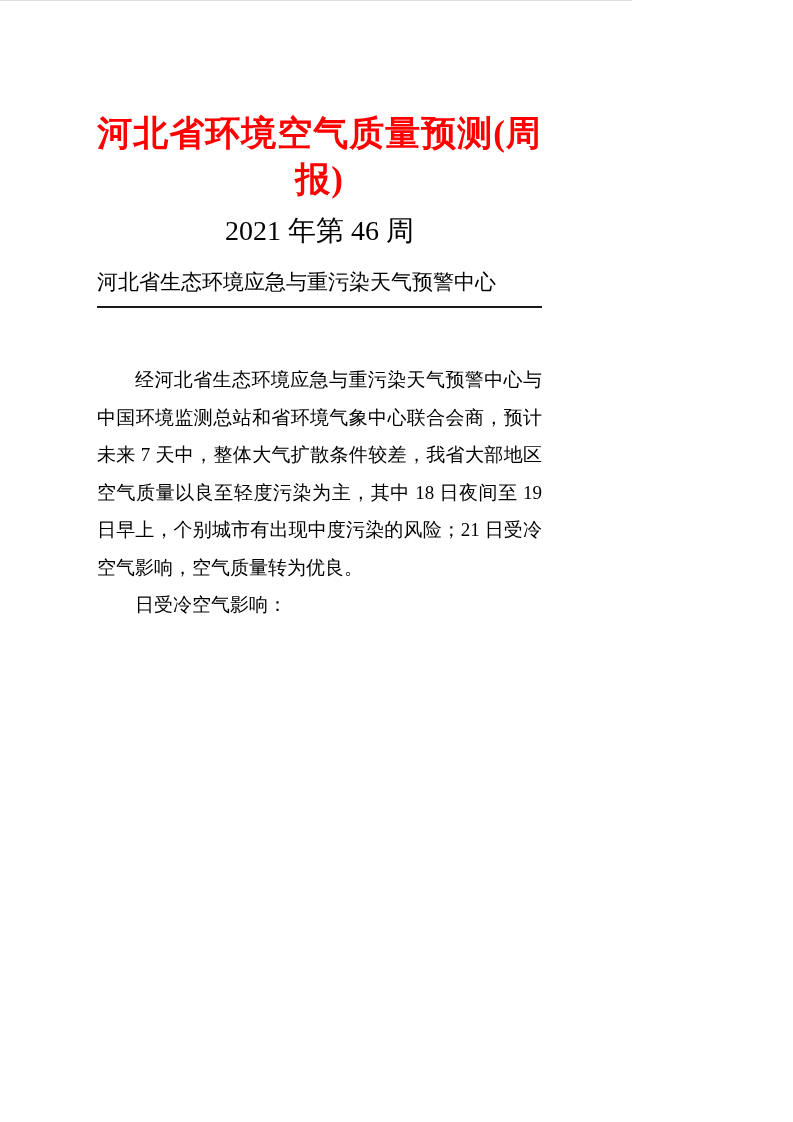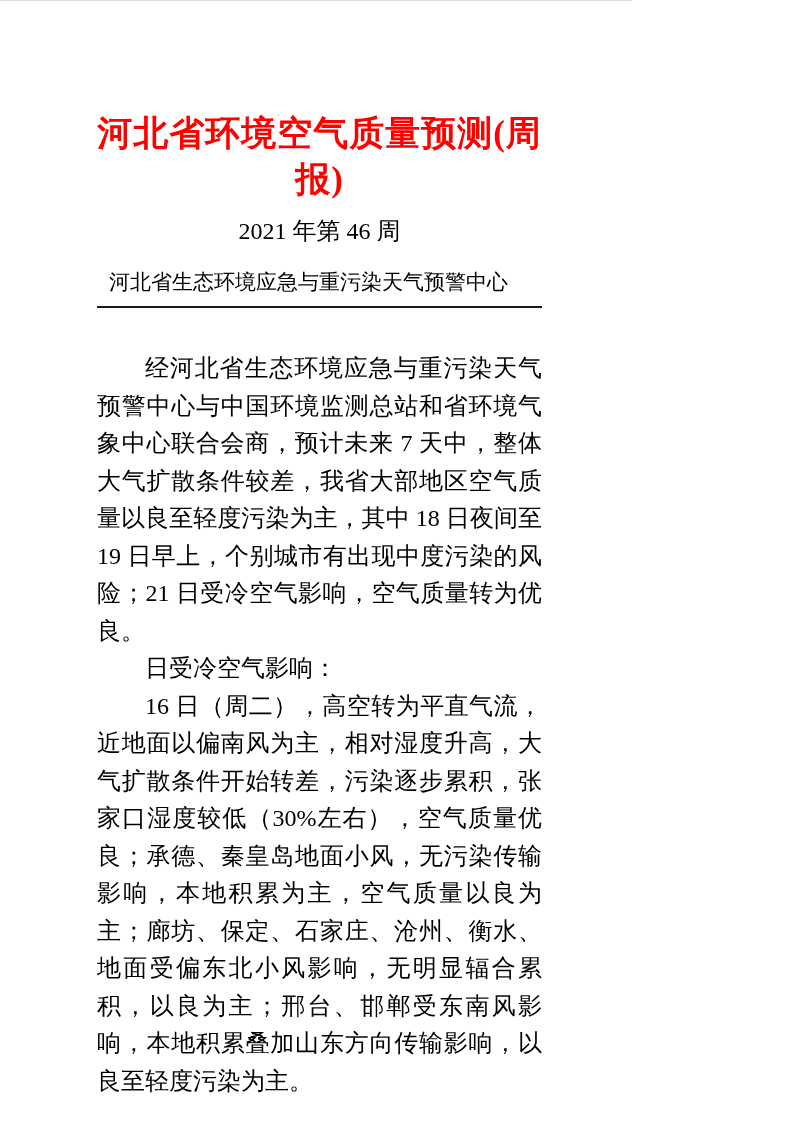--- a/index.html
+++ b/index.html
@@ -23,41 +23,40 @@
     margin: 0;
     text-align: center;
     font-size: 35px;
     line-height: 46px;
     font-weight: bold;
     letter-spacing: 1px;
   }
   .subtitle {
     margin-top: 13px;
     text-align: center;
-    font-size: 24px;
+    font-size: 28px;
     line-height: 30px;
   }
   .byline {
     margin-top: 21px;
     display: flex;
     justify-content: space-between;
     align-items: baseline;
     font-size: 21px;
     line-height: 30px;
-    margin-left: 12px;
   }
   .rule {
     margin-top: 9px;
     border-top: 2px solid #1a1a1a;
     height: 0;
     width: 100%;
   }
   .doc-body {
-    margin-top: 42px;
-    font-size: 24px;
+    margin-top: 53px;
+    font-size: 19px;
     line-height: 37.5px;
     text-align: justify;
   }
   .doc-body p {
     margin: 0;
     text-indent: 2em;
     word-break: break-all;
   }
 </style>
 </head>
@@ -71,16 +70,15 @@
 
   <div class="byline">
     <span>河北省生态环境应急与重污染天气预警中心</span>
   </div>
 
   <div class="rule"></div>
 
   <div class="doc-body">
     <p>经河北省生态环境应急与重污染天气预警中心与中国环境监测总站和省环境气象中心联合会商，预计未来 7 天中，整体大气扩散条件较差，我省大部地区空气质量以良至轻度污染为主，其中 18 日夜间至 19 日早上，个别城市有出现中度污染的风险；21 日受冷空气影响，空气质量转为优良。</p>
     <p>日受冷空气影响：</p>
-    <p>16 日（周二），高空转为平直气流，近地面以偏南风为主，相对湿度升高，大气扩散条件开始转差，污染逐步累积，张家口湿度较低（30%左右），空气质量优良；承德、秦皇岛地面小风，无污染传输影响，本地积累为主，空气质量以良为主；廊坊、保定、石家庄、沧州、衡水、地面受偏东北小风影响，无明显辐合累积，以良为主；邢台、邯郸受东南风影响，本地积累叠加山东方向传输影响，以良至轻度污染为主。</p>
   </div>
 
 </div>
 
 </body></html>

